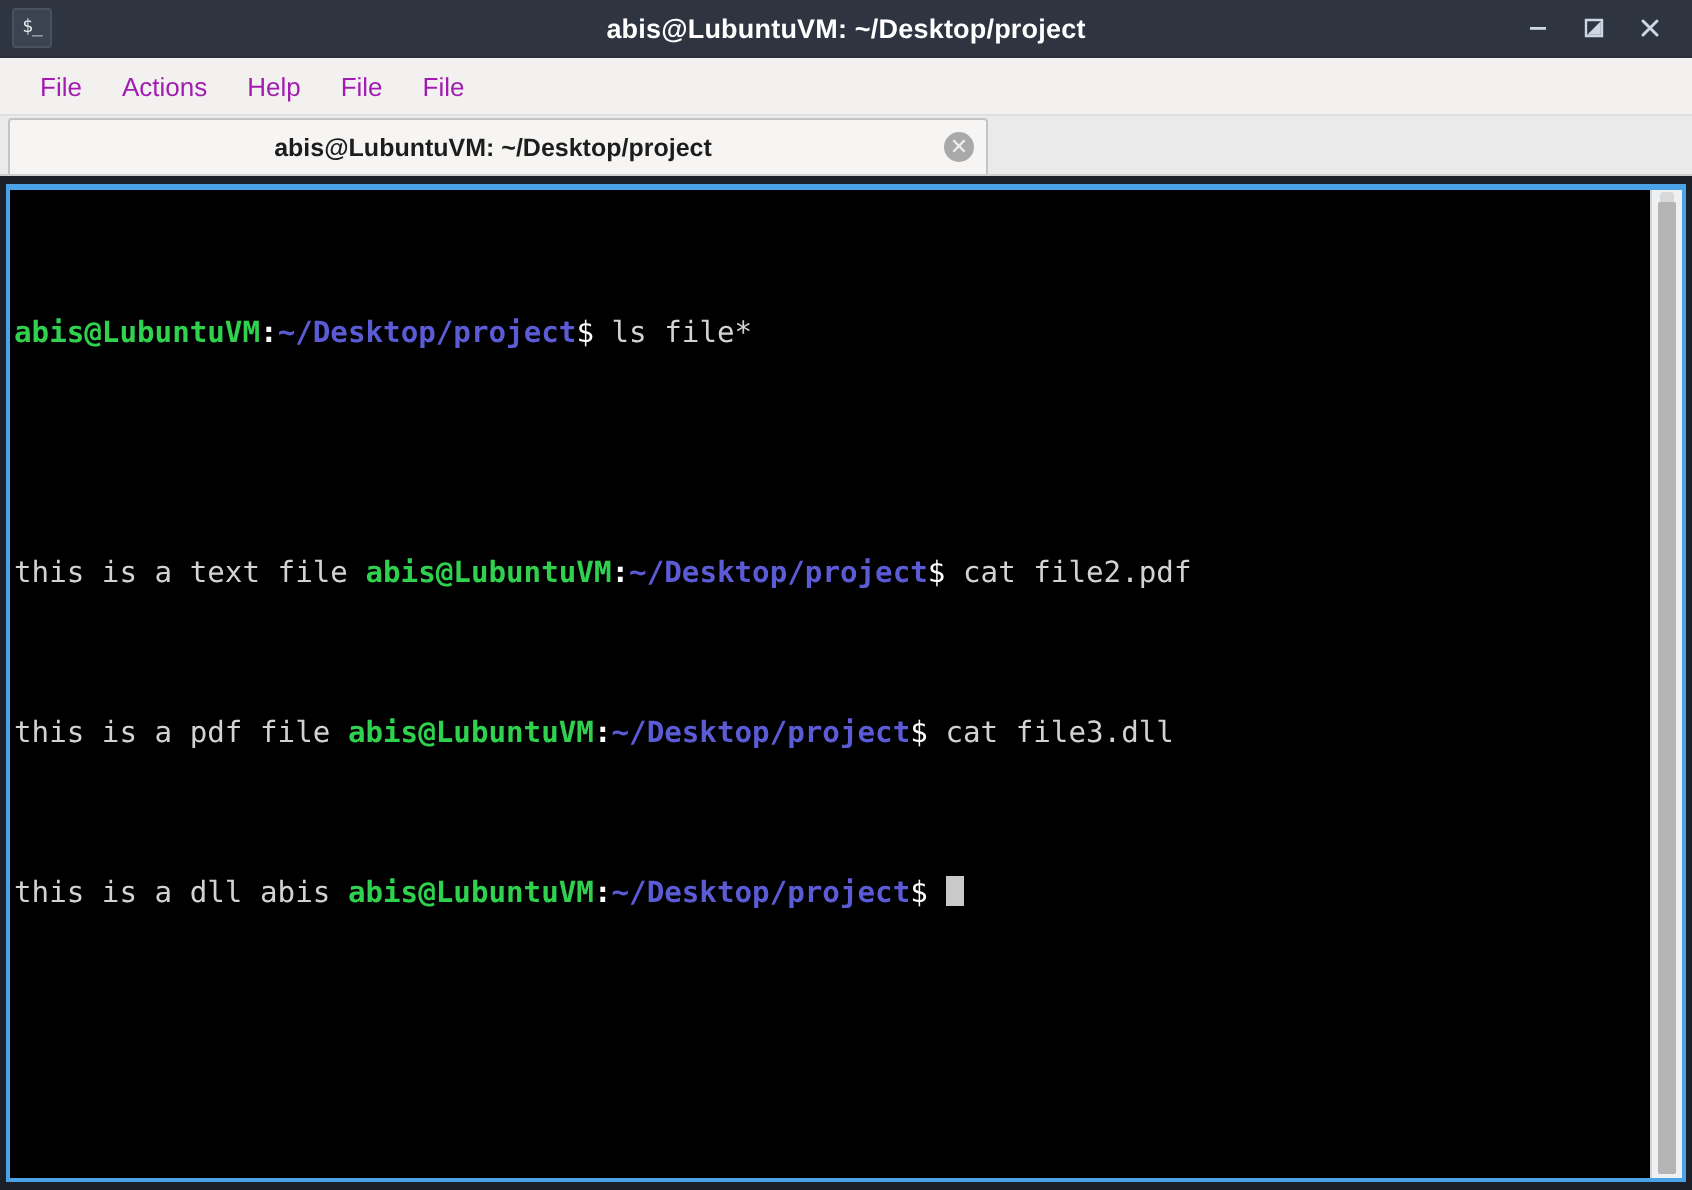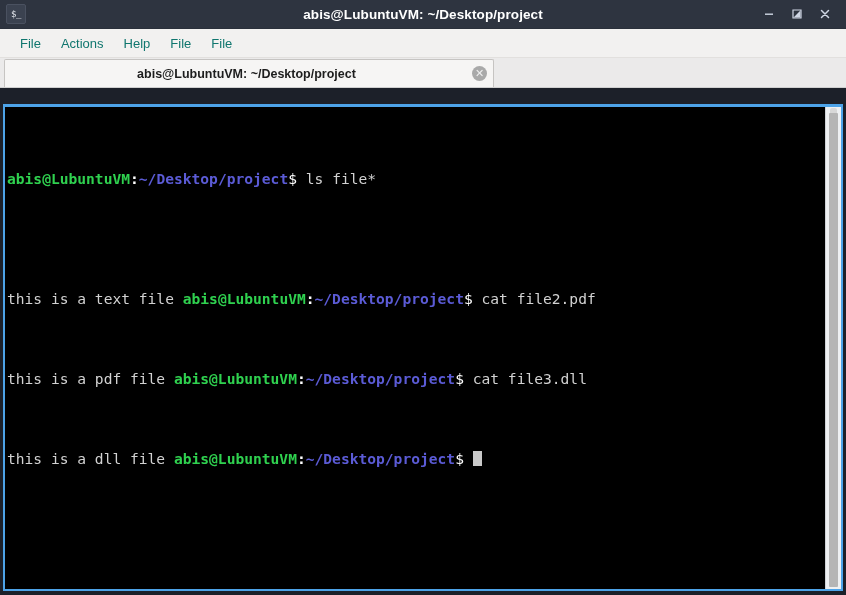--- a/index.html
+++ b/index.html
@@ -88,21 +88,21 @@
     height: 28px;
     flex: 0 0 28px;
     background: #f2f1f0;
     display: flex;
     align-items: center;
     padding-left: 10px;
     border-bottom: 1px solid #e2e0de;
   }
   .menu-item {
     font-size: 13px;
-    color: #0f766e;
+    color: #a21caf;
     padding: 3px 10px;
     white-space: nowrap;
   }
 
   
   .tabbar {
     flex: 0 0 30px;
     height: 30px;
     background: #ebeaea;
     display: flex;
@@ -143,21 +143,21 @@
     text-align: center;
     font-family: "DejaVu Sans", sans-serif;
     margin-left: 4px;
     flex: 0 0 15px;
   }
 
   
   .term-wrap {
     flex: 1 1 auto;
     background: #1c2029;
-    padding: 16px 3px 4px 3px;
+    padding: 4px 3px 4px 3px;
     box-sizing: border-box;
     display: flex;
     min-height: 0;
   }
   .term-outer {
     flex: 1 1 auto;
     display: flex;
     border: 2px solid #4da3e8;
     border-top-width: 3px;
     background: #000000;
@@ -266,21 +266,21 @@
       <div class="terminal">
 
         <div class="term-line"><span class="c-user">abis@LubuntuVM</span><span class="c-colon">:</span><span class="c-path">~/Desktop/project</span><span class="c-dollar">$</span><span class="c-plain"> ls file*</span></div>
 
 
 
         <div class="term-line"><span class="c-plain">this is a text file </span><span class="c-user">abis@LubuntuVM</span><span class="c-colon">:</span><span class="c-path">~/Desktop/project</span><span class="c-dollar">$</span><span class="c-plain"> cat file2.pdf</span></div>
 
         <div class="term-line"><span class="c-plain">this is a pdf file </span><span class="c-user">abis@LubuntuVM</span><span class="c-colon">:</span><span class="c-path">~/Desktop/project</span><span class="c-dollar">$</span><span class="c-plain"> cat file3.dll</span></div>
 
-        <div class="term-line"><span class="c-plain">this is a dll file </span><span class="c-user">abis@LubuntuVM</span><span class="c-colon">:</span><span class="c-path">~/Desktop/project</span><span class="c-dollar">$</span><span class="c-plain"> </span><span class="cursor"></span></div>
+        <div class="term-line"><span class="c-plain">this is a dll abis </span><span class="c-user">abis@LubuntuVM</span><span class="c-colon">:</span><span class="c-path">~/Desktop/project</span><span class="c-dollar">$</span><span class="c-plain"> </span><span class="cursor"></span></div>
 
       </div>
 
       <div class="scrollbar">
         <div class="scroll-thumb"></div>
       </div>
     </div>
   </div>
 
 </div>

